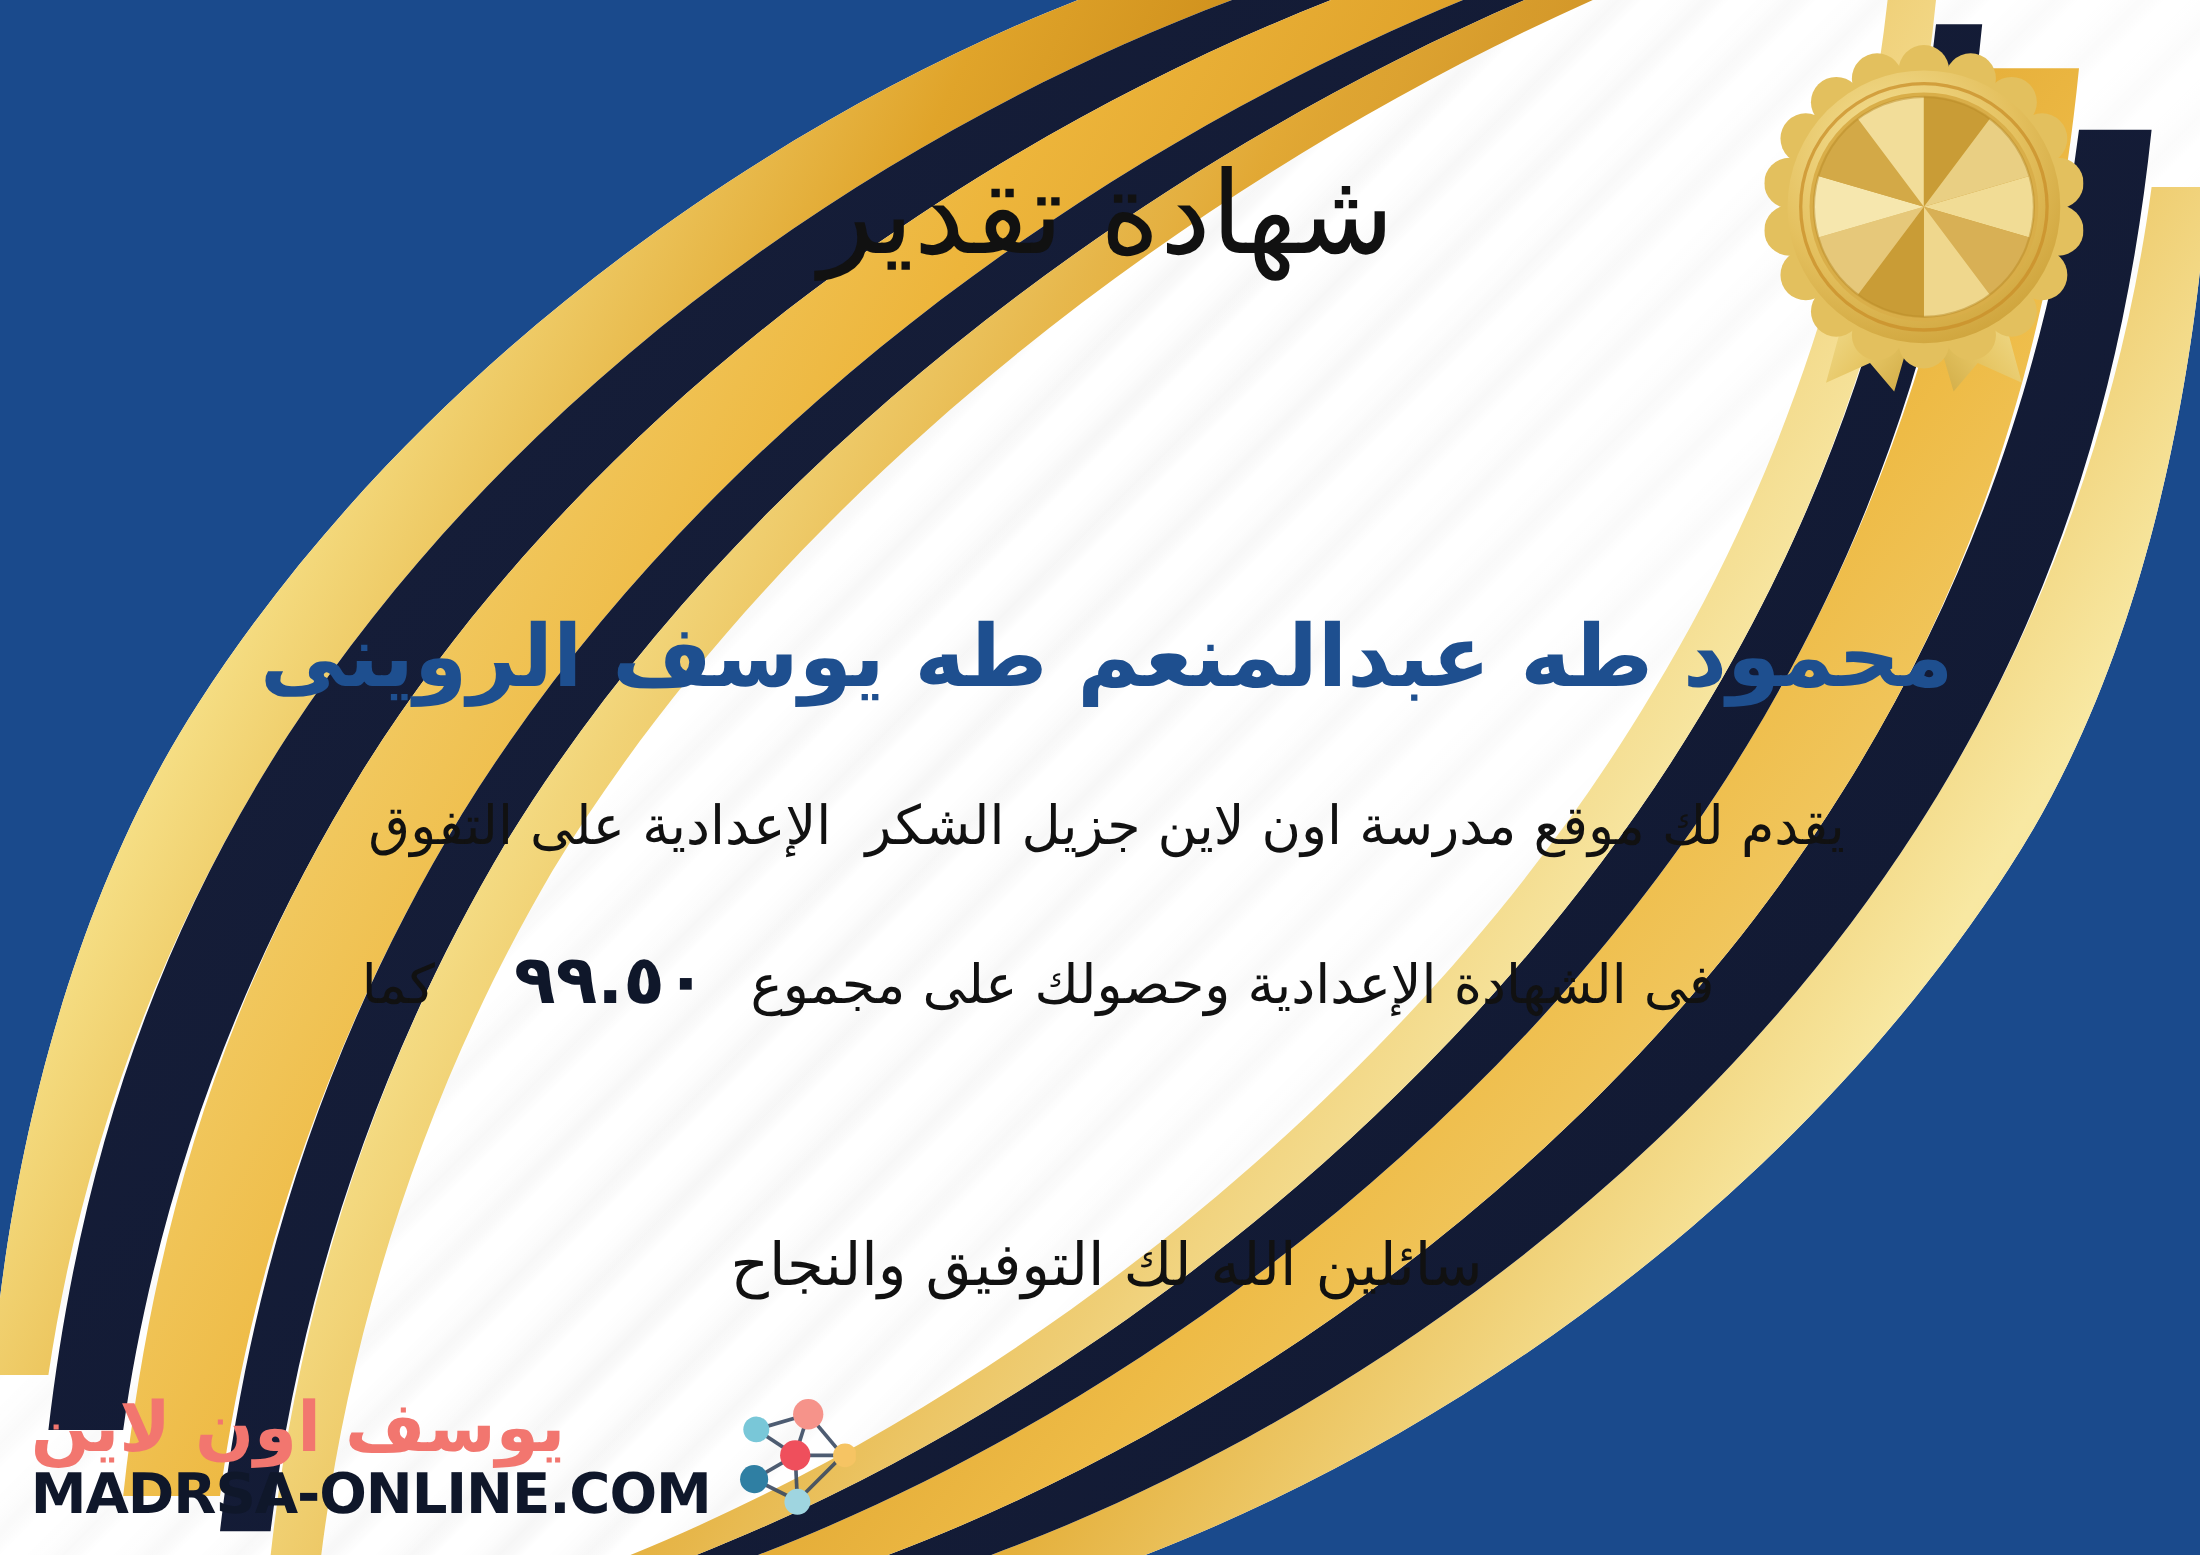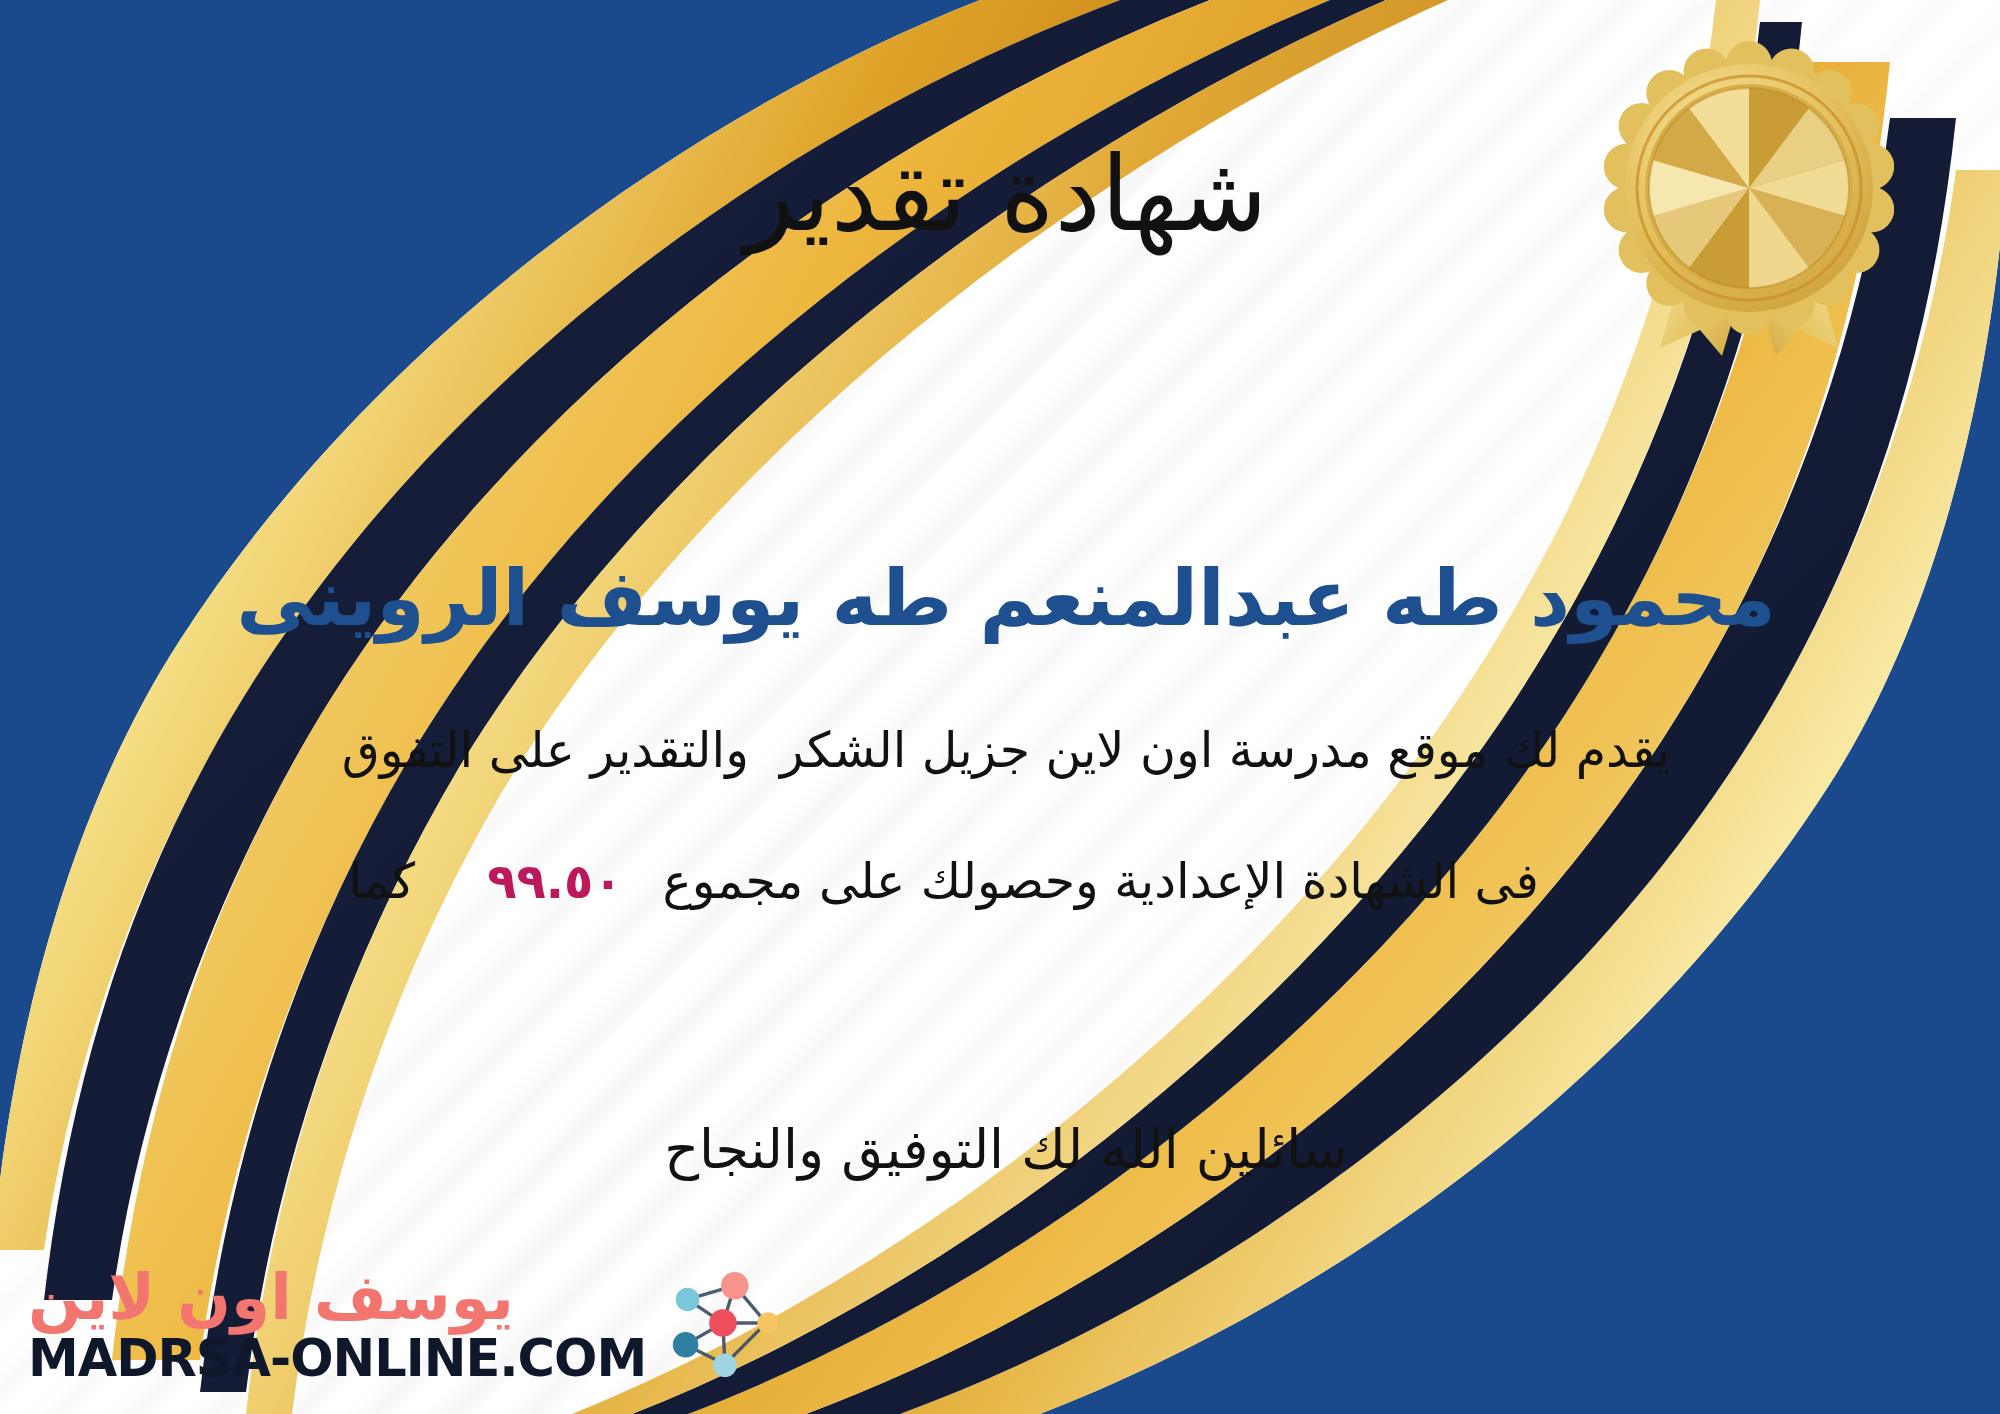--- a/index.html
+++ b/index.html
@@ -85,23 +85,23 @@
     box-sizing:border-box;
   }
   .body-line{
     font-size:49px;
     color:#111111;
     line-height:1.34;
     font-weight:400;
     white-space:pre-wrap;
   }
   .grade-value{
-    color:#be185d;
+    color:#0f172a;
     font-weight:700;
-    font-size:48px;
+    font-size:62px;
     letter-spacing:1px;
   }
   .gap-wide{display:inline-block;width:72px;}
   .gap-mid{display:inline-block;width:40px;}
 
   .closing-line{
     position:absolute;
     top:1118px;left:0;right:0;
     font-size:54px;
     color:#111111;
@@ -282,21 +282,21 @@
     </g>
   </svg>
 
   <div class="content">
 
     <div class="cert-title">شهادة تقدير</div>
 
     <div class="recipient-name">محمود طه عبدالمنعم طه يوسف الروينى</div>
 
     <div class="body-block">
-      <div class="body-line">يقدم لك موقع مدرسة اون لاين جزيل الشكر  والتقدير على التفوق</div>
+      <div class="body-line">يقدم لك موقع مدرسة اون لاين جزيل الشكر  الإعدادية على التفوق</div>
 
       <div class="body-line">
         <span>فى الشهادة الإعدادية وحصولك على مجموع</span><span class="gap-mid"></span><span class="grade-value">٩٩.٥٠</span><span class="gap-wide"></span><span>كما</span>
       </div>
 
     </div>
 
     <div class="closing-line">سائلين الله لك التوفيق  والنجاح</div>
   </div>
 

